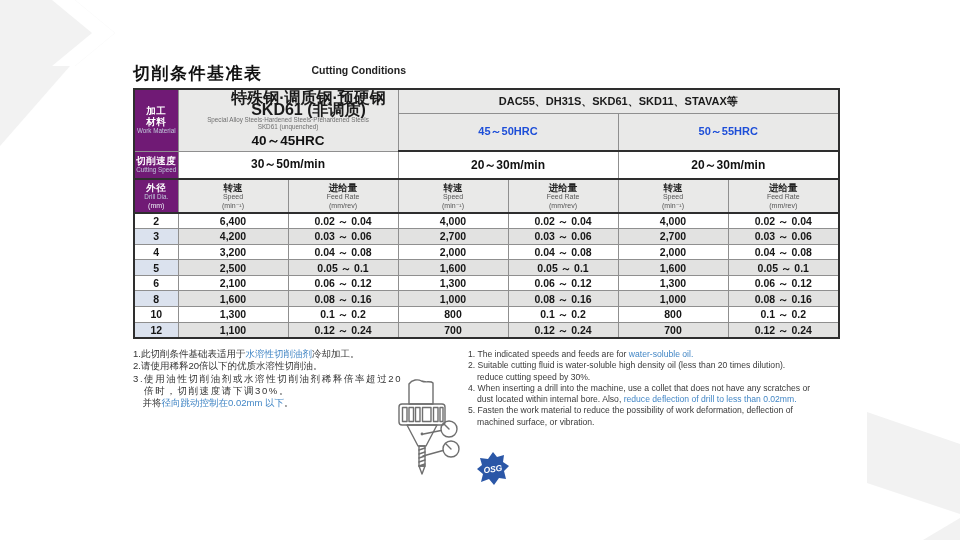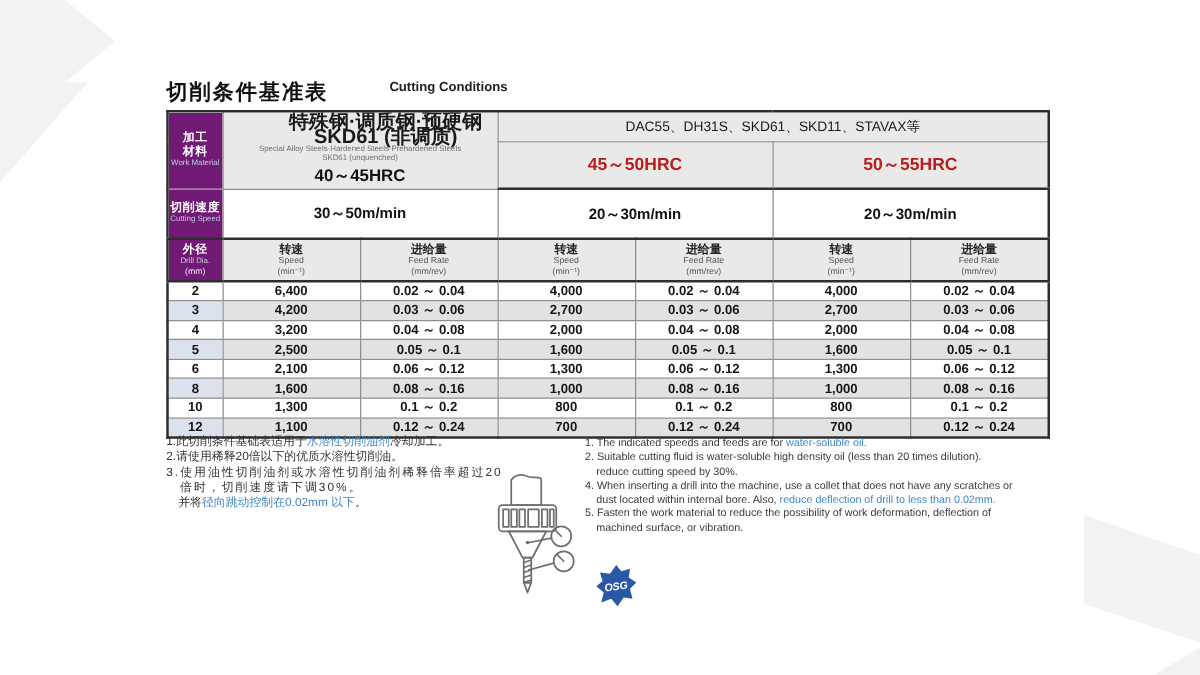--- a/index.html
+++ b/index.html
@@ -19,22 +19,22 @@
   td.bluehead{background:#701a75;color:#fff;border-right:2px solid #fff;border-bottom:2px solid #fff;}
   td.gray{background:#e9e9e8;}
   tr.thick td{border-bottom-width:2px;border-bottom-color:#2e2e2e;}
   .cnb{font-size:9.5px;font-weight:bold;line-height:11px;letter-spacing:0.5px;}
   .cnb.wrap{display:block;width:26px;margin:0 auto;}
   .enb{font-size:6.3px;color:#c2cbdc;line-height:8px;font-weight:normal;}
   .unitb{font-size:7px;color:#eef1f7;line-height:9px;}
   .m-l1{font-size:16px;font-weight:bold;line-height:12px;color:#1a1a1a;padding-left:41px;}
   .m-l3{font-size:6.3px;color:#6e6e6e;line-height:7.5px;}
   .m-hrc{font-size:13.5px;font-weight:bold;color:#111;line-height:16px;margin-top:2px;}
-  .dac{font-size:11px;font-weight:normal;color:#1a1a1a;}
-  .hrc{font-size:14px;font-weight:bold;color:#b91c1c;}
+  .dac{font-size:11px;font-weight:bold;color:#1a1a1a;}
+  .hrc{font-size:11px;font-weight:bold;color:#1d4ed8;}
   .mmin{font-size:12px;font-weight:bold;color:#111;}
   .h-cn{font-size:9.5px;font-weight:bold;color:#222;line-height:11px;}
   .h-en{font-size:7px;color:#555;line-height:8.5px;}
   tr.data{height:15.6px;}
   tr.data td{font-size:10.5px;font-weight:bold;color:#161616;line-height:14px;}
   tr.data.alt td{background:#e2e2e1;}
   tr.data.alt td.dia{background:#dbe2ee;}
 
   
   .notes{position:absolute;}
@@ -88,21 +88,21 @@
         <div class="m-l3">Special Alloy Steels·Hardened Steels·Prehardened Steels</div>
         <div class="m-l3">SKD61 (unquenched)</div>
         <div class="m-hrc">40～45HRC</div>
       </td>
       <td class="gray dac" colspan="4">DAC55、DH31S、SKD61、SKD11、STAVAX等</td>
     </tr>
     <tr class="thick" style="height:38px">
       <td class="gray hrc" colspan="2">45～50HRC</td>
       <td class="gray hrc" colspan="2">50～55HRC</td>
     </tr>
-    <tr class="thick" style="height:40px">
+    <tr class="thick" style="height:28px">
       <td class="bluehead">
         <div class="cnb">切削速度</div>
         <div class="enb">Cutting Speed</div>
       </td>
       <td class="mmin" colspan="2">30～50m/min</td>
       <td class="mmin" colspan="2">20～30m/min</td>
       <td class="mmin" colspan="2">20～30m/min</td>
     </tr>
     <tr class="thick" style="height:34px">
       <td class="bluehead">

